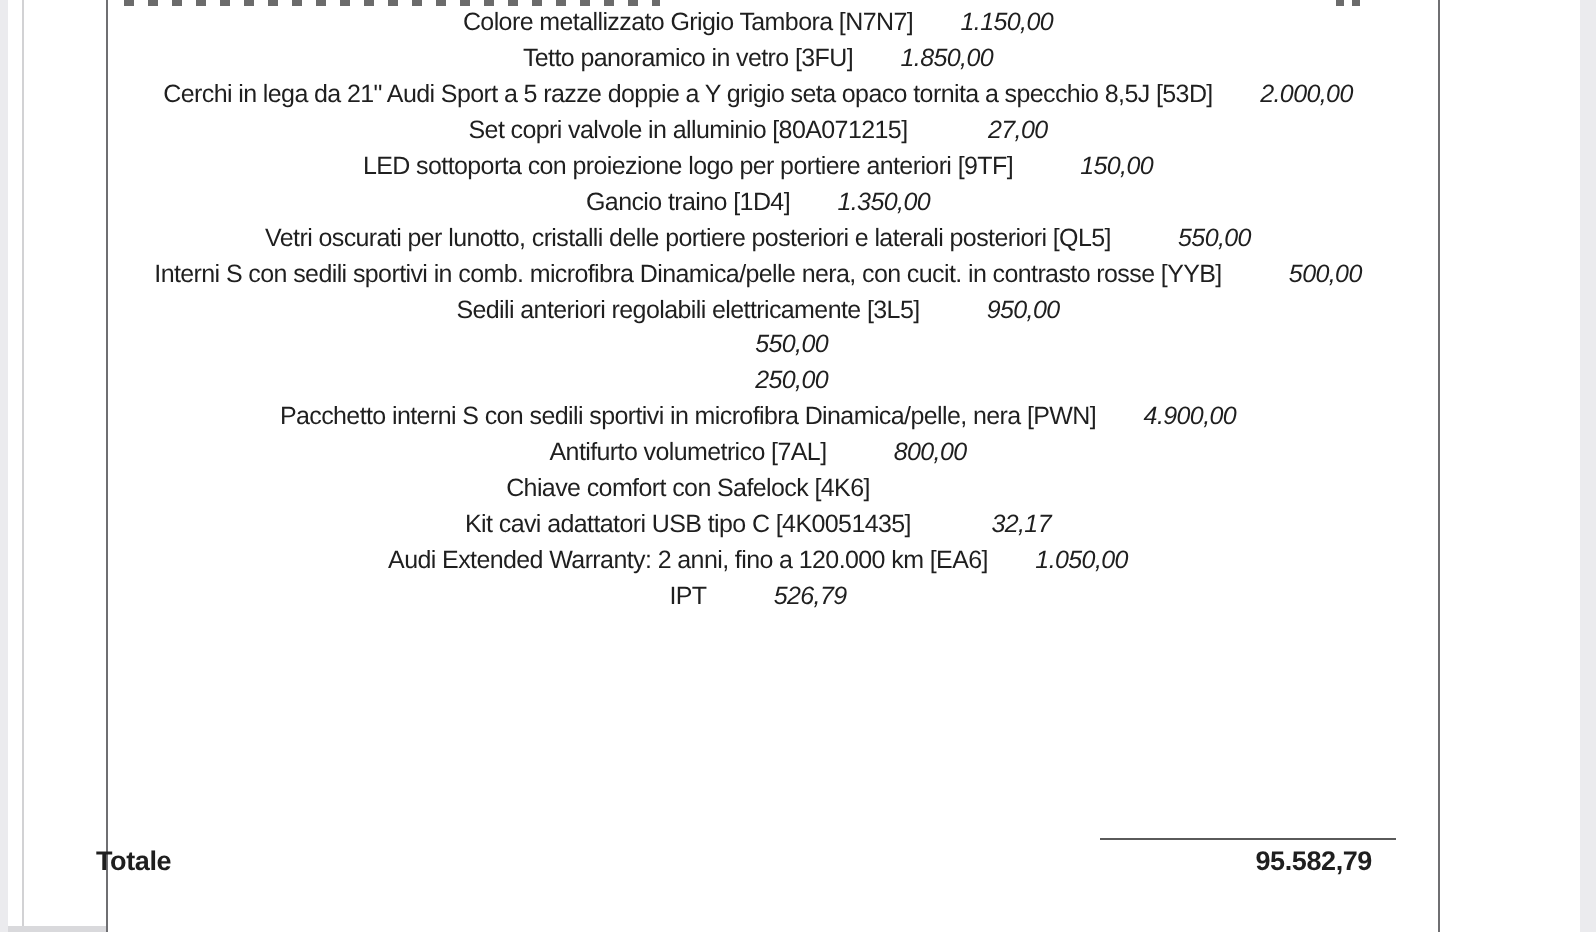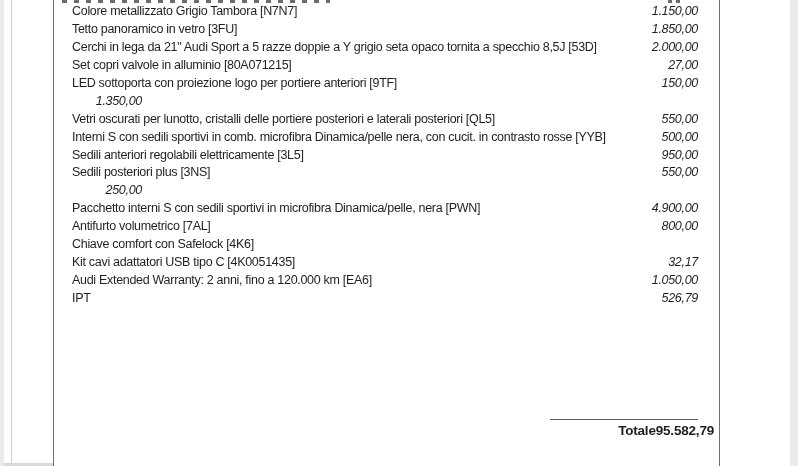--- a/index.html
+++ b/index.html
@@ -23,31 +23,31 @@
     position:absolute;left:62px;top:0;width:268px;height:3px;opacity:.75;
     background:repeating-linear-gradient(90deg,#3a3a3a 0 5px,transparent 5px 12px);
   }
   .top-sliver-price{
     position:absolute;left:668px;top:0;width:12px;height:3px;opacity:.75;
     background:repeating-linear-gradient(90deg,#3a3a3a 0 4px,transparent 4px 8px);
   }
   
   .rows{position:absolute;left:60px;top:3px;width:638px;}
   .row{
-    display:flex;justify-content:space-between;align-items:baseline;
+    display:flex;justify-content:center;align-items:baseline;
     height:17.95px;line-height:17.95px;
-    font-size:12.5px;letter-spacing:-0.3px;white-space:nowrap;margin-left:12px;
+    font-size:12.5px;letter-spacing:-0.3px;white-space:nowrap;
   }
   .row .desc{overflow:visible;}
   .row .price{text-align:right;min-width:70px;font-style:italic;}
   
   .total-line{position:absolute;left:550px;top:419px;width:148px;height:1px;background:#5a5a5a;}
   .total-row{
-    position:absolute;left:76px;top:423px;width:638px;
-    display:flex;justify-content:flex-end;
+    position:absolute;left:48px;top:423px;width:638px;
+    display:flex;justify-content:space-between;
     font-size:13.5px;font-weight:700;letter-spacing:-0.2px;
   }
 </style>
 </head>
 <body>
 
 <div class="edge-left"></div>
 <div class="edge-right"></div>
 <div class="page-line"></div>
 <div class="col-line left"></div>
@@ -77,40 +77,40 @@
     <span class="desc">Set copri valvole in alluminio [80A071215]</span>
     <span class="price">27,00</span>
   </div>
 
   <div class="row">
     <span class="desc">LED sottoporta con proiezione logo per portiere anteriori [9TF]</span>
     <span class="price">150,00</span>
   </div>
 
   <div class="row">
+    <span class="desc">Gancio traino [1D4]</span>
     <span class="price">1.350,00</span>
   </div>
 
   <div class="row">
     <span class="desc">Vetri oscurati per lunotto, cristalli delle portiere posteriori e laterali posteriori [QL5]</span>
     <span class="price">550,00</span>
   </div>
 
   <div class="row">
     <span class="desc">Interni S con sedili sportivi in comb. microfibra Dinamica/pelle nera, con cucit. in contrasto rosse [YYB]</span>
     <span class="price">500,00</span>
   </div>
 
   <div class="row">
     <span class="desc">Sedili anteriori regolabili elettricamente [3L5]</span>
     <span class="price">950,00</span>
   </div>
 
   <div class="row">
-    <span class="desc">Sedili posteriori plus [3NS]</span>
     <span class="price">550,00</span>
   </div>
 
   <div class="row">
     <span class="price">250,00</span>
   </div>
 
 
   <div class="row">
     <span class="desc">Pacchetto interni S con sedili sportivi in microfibra Dinamica/pelle, nera [PWN]</span>

